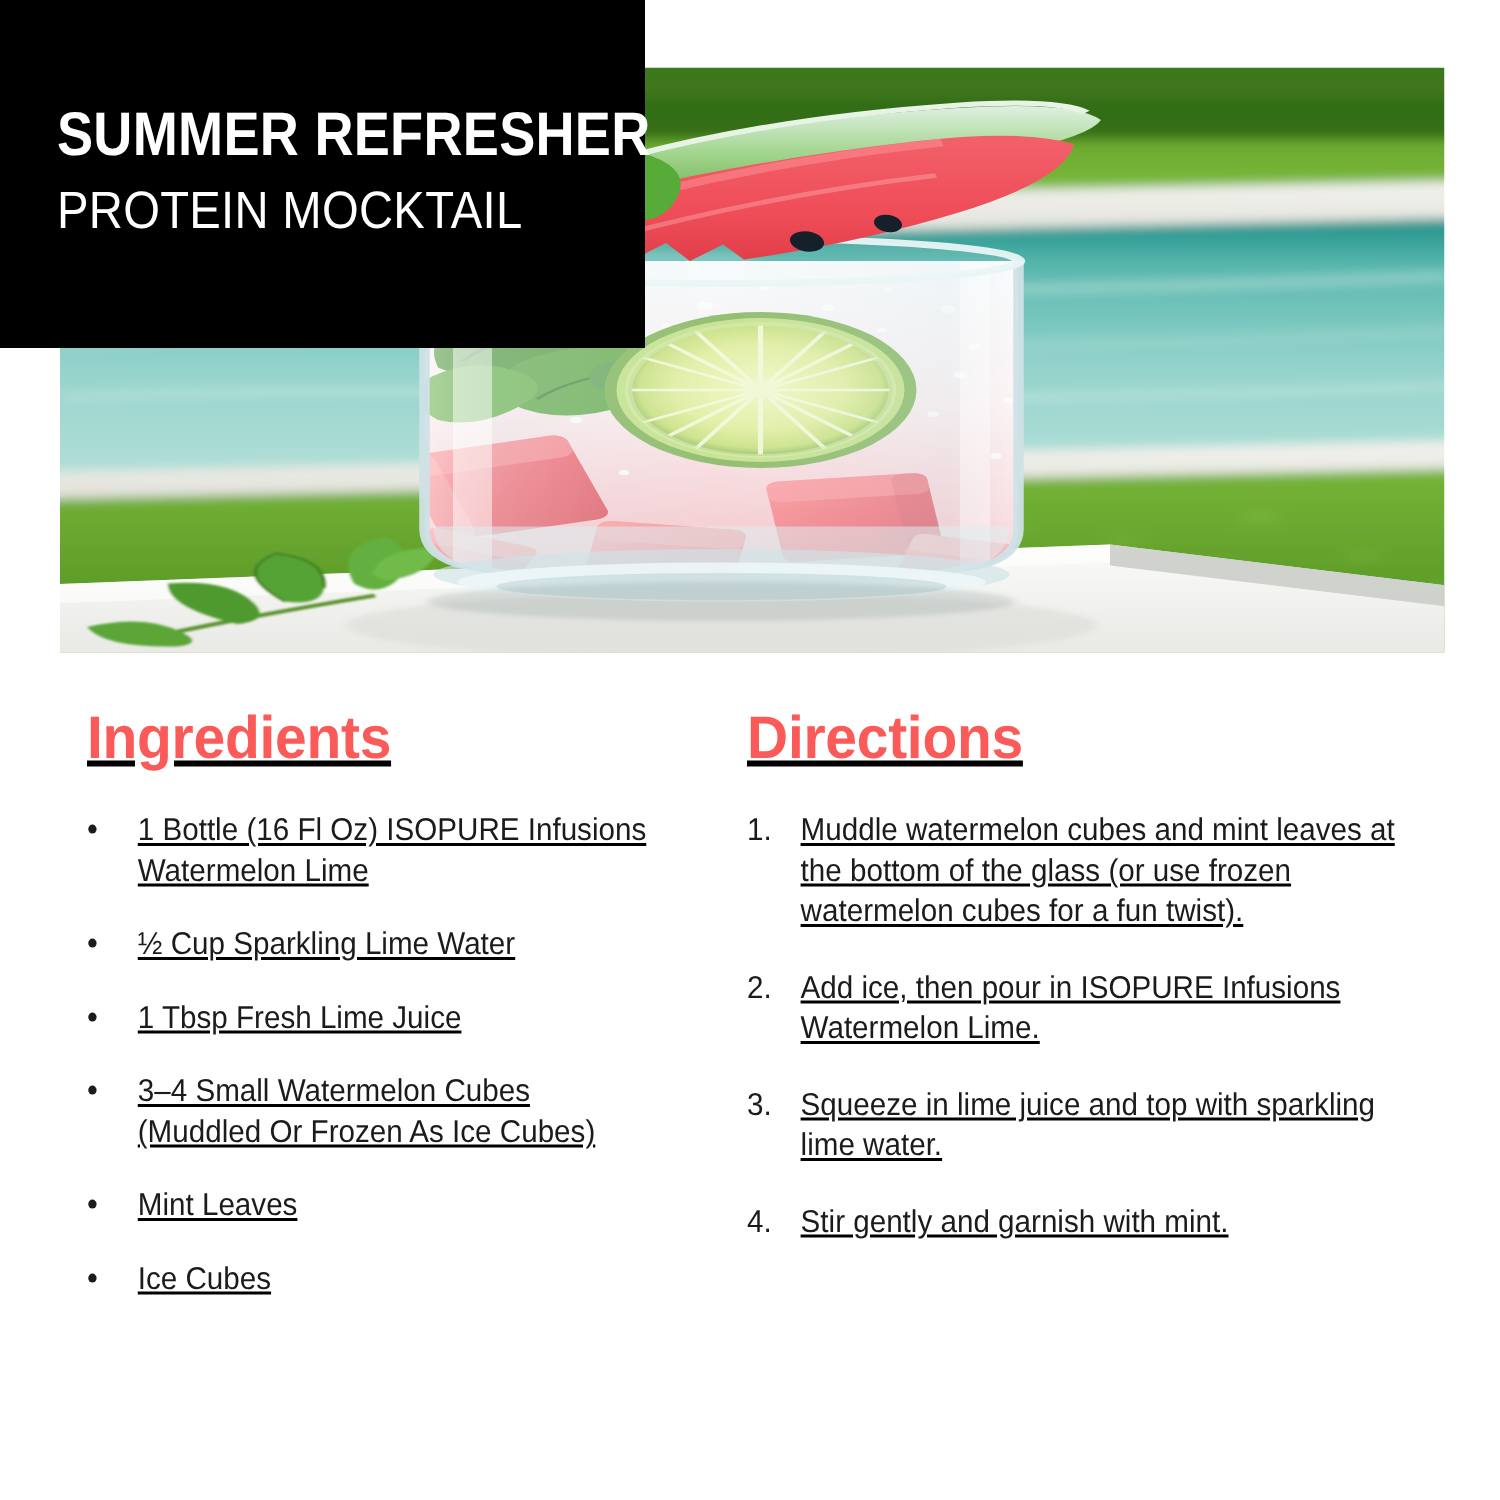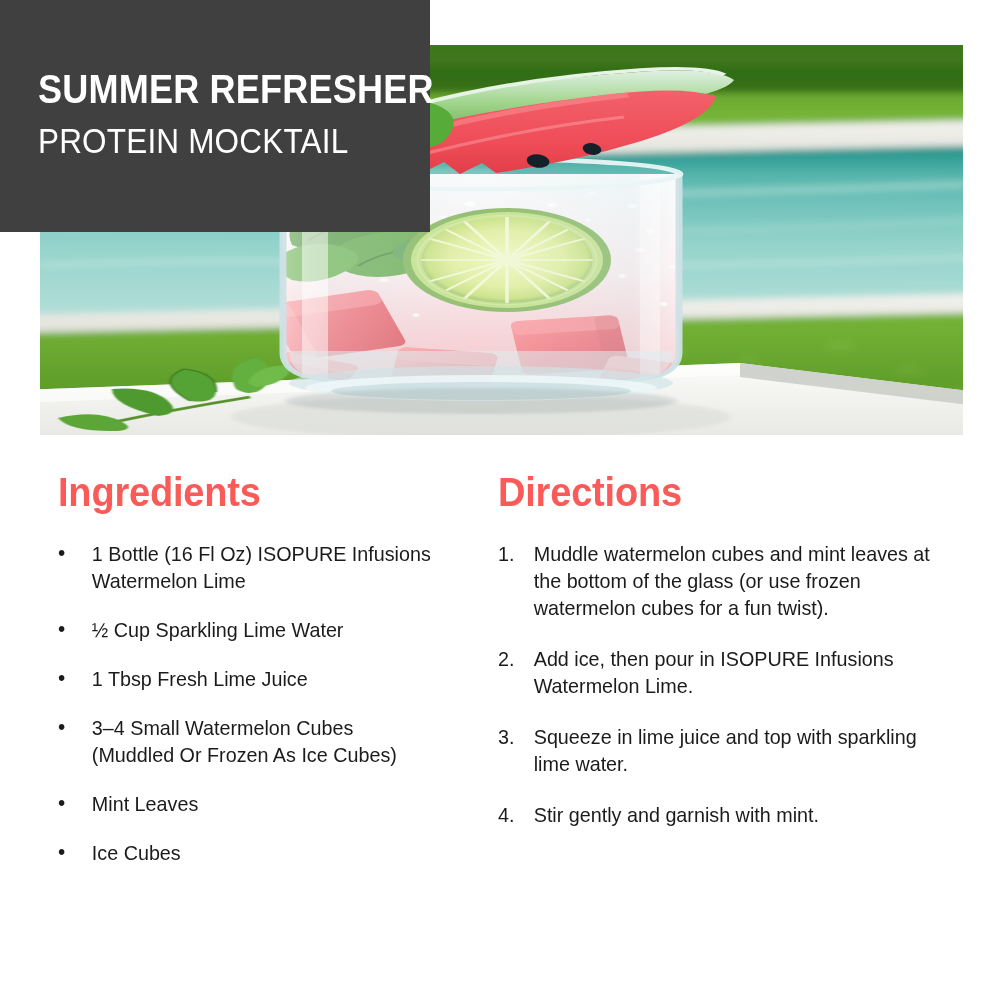--- a/index.html
+++ b/index.html
@@ -27,21 +27,21 @@
   }
   .hero-photo svg { display: block; width: 100%; height: 100%; }
 
   
   .title-banner {
     position: absolute;
     left: 0;
     top: 0;
     width: 430px;
     height: 232px;
-    background: #404040;
+    background: #000000;
     z-index: 5;
   }
   .title-banner .title-main {
     position: absolute;
     left: 38px;
     top: 67px;
     font-size: 41px;
     line-height: 44px;
     font-weight: bold;
     color: #ffffff;
@@ -67,20 +67,21 @@
   
   .content {
     position: absolute;
     left: 0;
     top: 470px;
     width: 1000px;
   }
   .column {
     position: absolute;
     top: 0;
+    text-decoration: underline;
   }
   .column.ingredients { left: 58px; width: 400px; }
   .column.directions  { left: 498px; width: 480px; }
 
   .section-heading {
     font-size: 40px;
     line-height: 44px;
     font-weight: bold;
     color: #fa5a58;
     margin: 0 0 26px 0;

